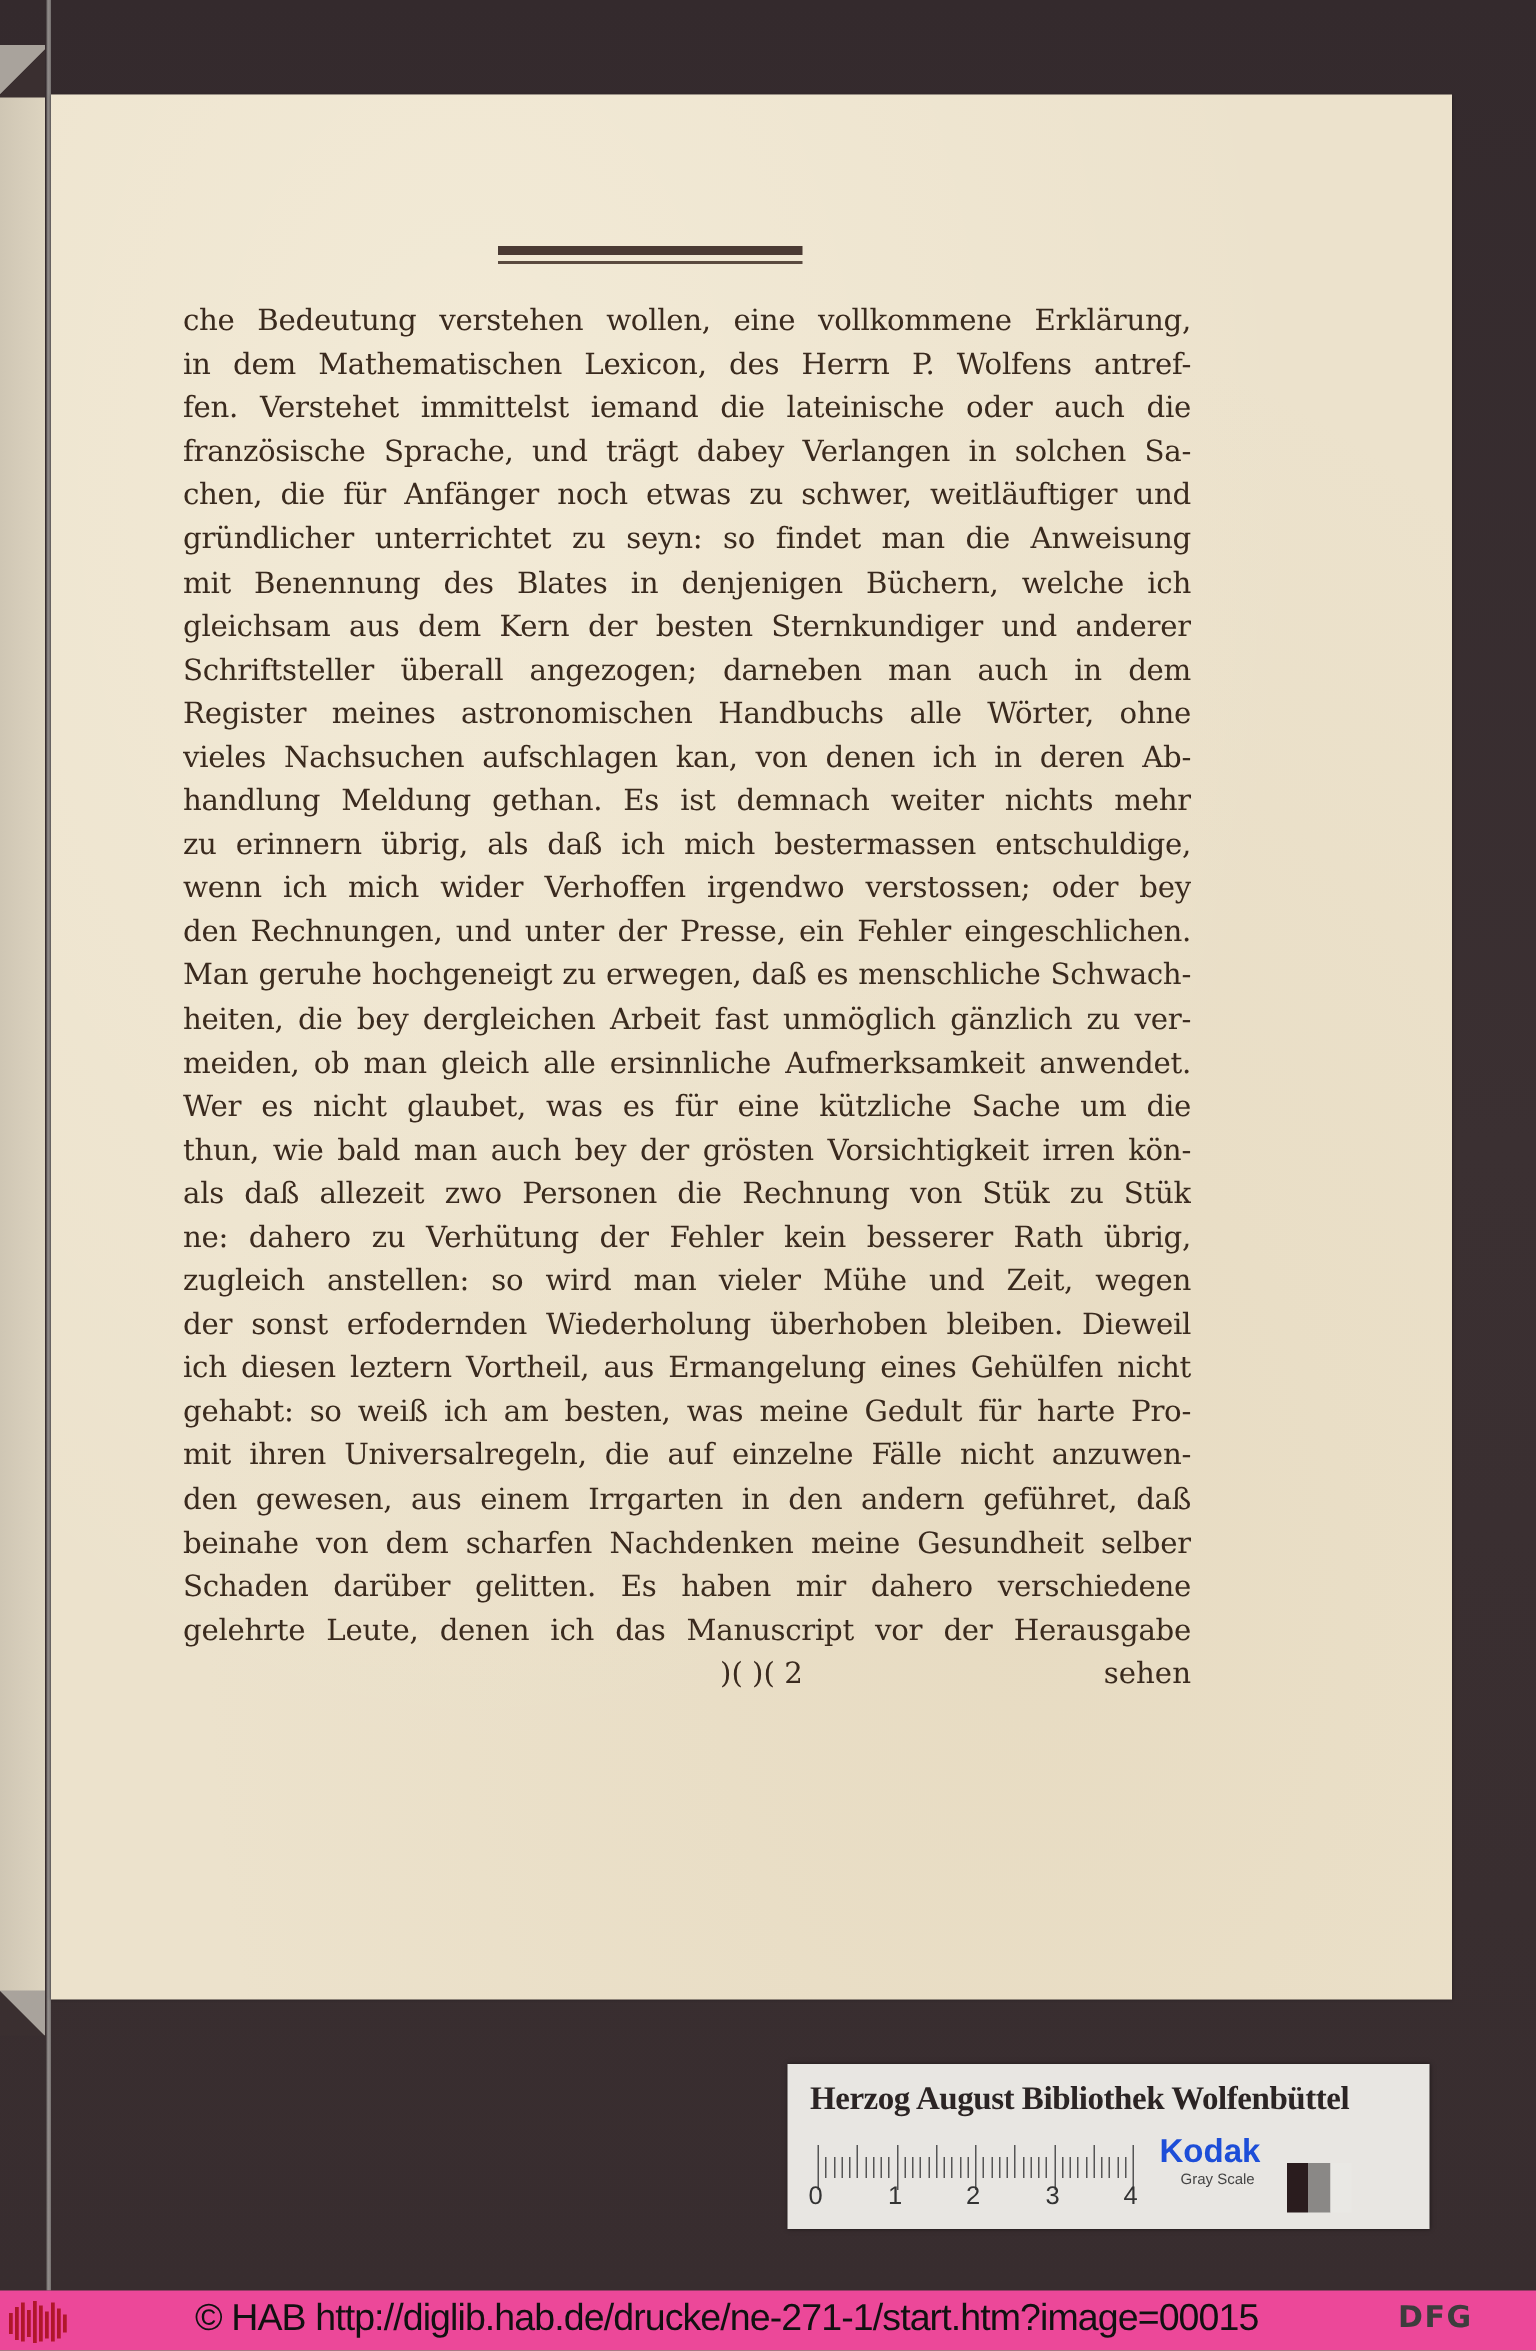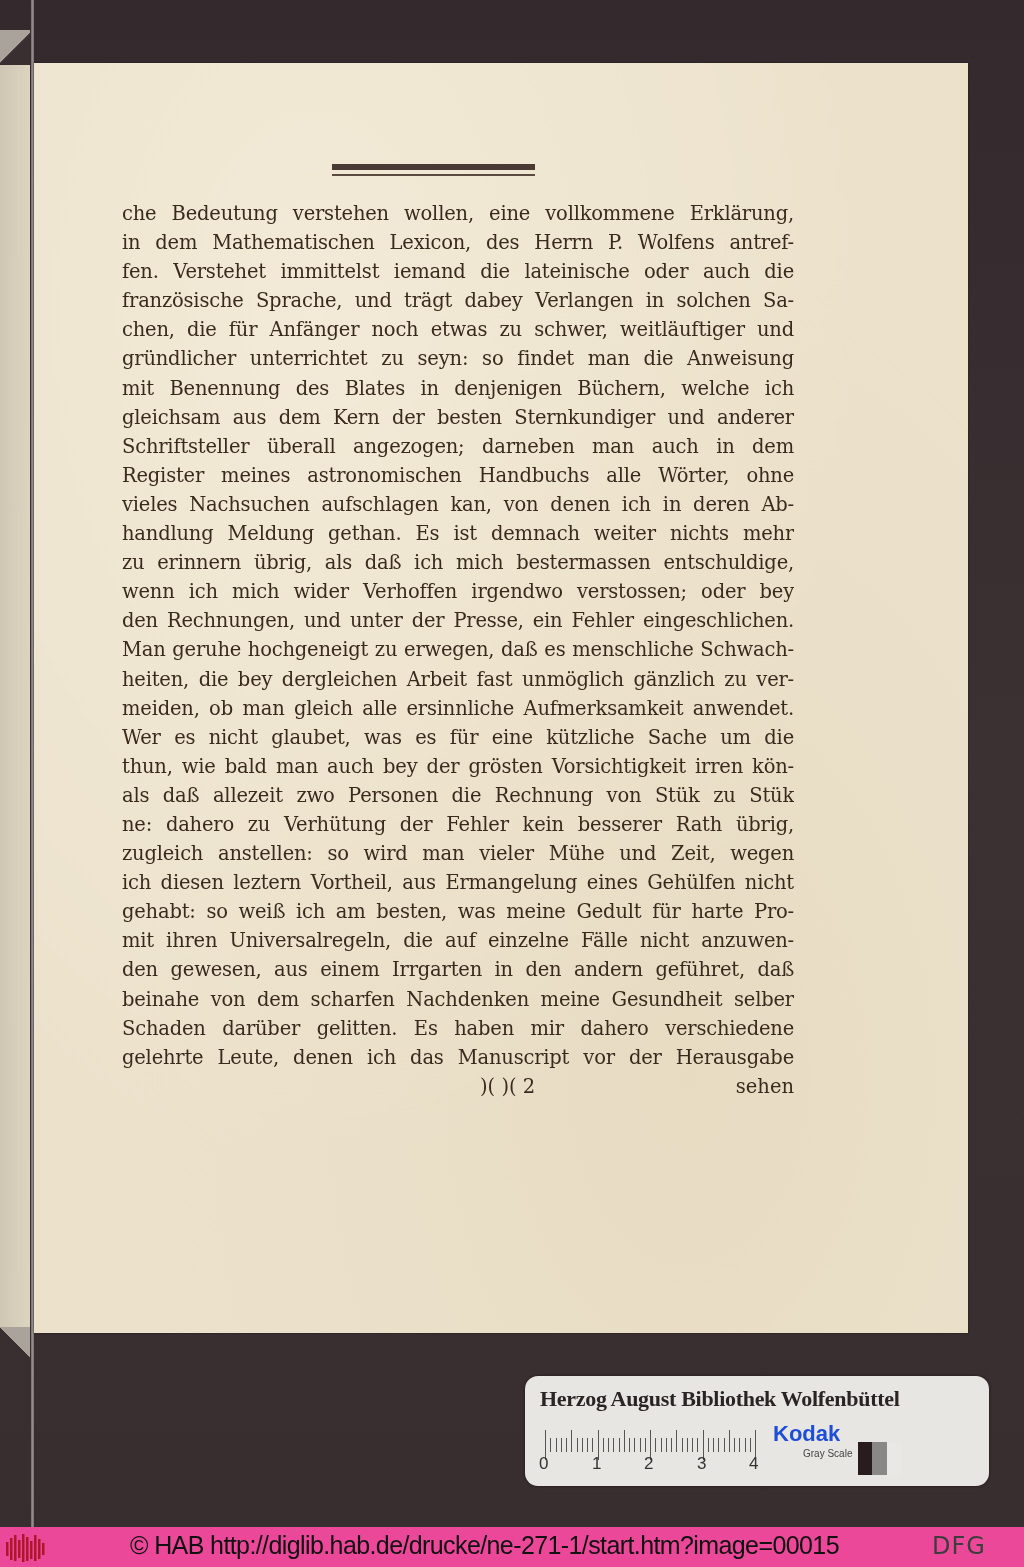--- a/index.html
+++ b/index.html
@@ -56,65 +56,64 @@
   }
   .catch-row {
     position: relative; height: 29px; line-height: 29px;
     font-size: 19.5px; color: #3a2a1e;
   }
   .signature { position: absolute; left: 358px; top: 0; }
   .catchword { position: absolute; right: 0; top: 0; }
 
   .card {
     position: absolute; left: 525px; top: 1376px; width: 428px; height: 110px;
-    background: #e8e6e2; border-radius: 13px;
+    background: #e8e6e2; border-radius: 0;
     box-shadow: 0 0 3px rgba(0,0,0,0.5);
-    padding-left: 36px;
   }
   .card-title {
     position: absolute; left: 15px; top: 10px;
     font-family: "Liberation Serif", serif; font-weight: bold;
     font-size: 22px; color: #2b2424; letter-spacing: -0.3px; white-space: nowrap;
   }
   .ruler {
     position: absolute; left: 20px; top: 50px; width: 214px; height: 34px;
   }
   .tick { position: absolute; bottom: 0; width: 1px; background: #555; }
   .ruler-num {
     position: absolute; top: 78px;
     font-family: "Liberation Sans", sans-serif; font-size: 17px; color: #333;
   }
   .kodak {
     position: absolute; left: 248px; top: 45px;
     font-family: "Liberation Sans", sans-serif; font-weight: bold; font-size: 22px; color: #1d4ed8;
   }
   .grayscale-label {
     position: absolute; left: 262px; top: 72px;
-    font-family: "Liberation Sans", sans-serif; font-size: 10px; color: #444; margin-left: 16px;
+    font-family: "Liberation Sans", sans-serif; font-size: 10px; color: #444;
   }
   .swatches {
     position: absolute; left: 333px; top: 66px; width: 43px; height: 33px; display: flex;
   }
   .swatches div { flex: 1; }
 
   .footer {
     position: absolute; left: 0; top: 1527px; width: 1024px; height: 40px;
     background: #ec4899;
   }
   .hab-logo {
     position: absolute; left: 5px; top: 5px; width: 42px; height: 32px;
   }
   .footer-text {
     position: absolute; left: 130px; top: 4px;
     font-family: "Liberation Sans", sans-serif; font-size: 25px; color: #111;
     letter-spacing: -0.6px; white-space: nowrap;
   }
   .dfg {
     position: absolute; left: 932px; top: 5px;
-    font-family: "DejaVu Sans", sans-serif; font-weight: normal; font-size: 24px; color: #3d3d3d;
+    font-family: "DejaVu Sans", sans-serif; font-weight: bold; font-size: 20px; color: #3d3d3d;
     letter-spacing: 1px;
   }
 </style>
 </head>
 <body>
 
 <div class="scan-bg"></div>
 <div class="left-strip"></div>
 <div class="left-strip-top-shadow"></div>
 <div class="left-strip-bottom-shadow"></div>
@@ -144,20 +143,21 @@
     <div class="line">wenn ich mich wider Verhoffen irgendwo verstossen; oder bey</div>
     <div class="line">den Rechnungen, und unter der Presse, ein Fehler eingeschlichen.</div>
     <div class="line">Man geruhe hochgeneigt zu erwegen, daß es menschliche Schwach-</div>
     <div class="line">heiten, die bey dergleichen Arbeit fast unmöglich gänzlich zu ver-</div>
     <div class="line">meiden, ob man gleich alle ersinnliche Aufmerksamkeit anwendet.</div>
     <div class="line">Wer es nicht glaubet, was es für eine kützliche Sache um die</div>
     <div class="line">thun, wie bald man auch bey der grösten Vorsichtigkeit irren kön-</div>
     <div class="line">als daß allezeit zwo Personen die Rechnung von Stük zu Stük</div>
     <div class="line">ne: dahero zu Verhütung der Fehler kein besserer Rath übrig,</div>
     <div class="line">zugleich anstellen: so wird man vieler Mühe und Zeit, wegen</div>
+    <div class="line">der sonst erfodernden Wiederholung überhoben bleiben. Dieweil</div>
     <div class="line">ich diesen leztern Vortheil, aus Ermangelung eines Gehülfen nicht</div>
     <div class="line">gehabt: so weiß ich am besten, was meine Gedult für harte Pro-</div>
     <div class="line">mit ihren Universalregeln, die auf einzelne Fälle nicht anzuwen-</div>
     <div class="line">den gewesen, aus einem Irrgarten in den andern geführet, daß</div>
     <div class="line">beinahe von dem scharfen Nachdenken meine Gesundheit selber</div>
     <div class="line">Schaden darüber gelitten. Es haben mir dahero verschiedene</div>
     <div class="line">gelehrte Leute, denen ich das Manuscript vor der Herausgabe</div>
     <div class="catch-row">
       <span class="signature">)( )( 2</span>
       <span class="catchword">sehen</span>

